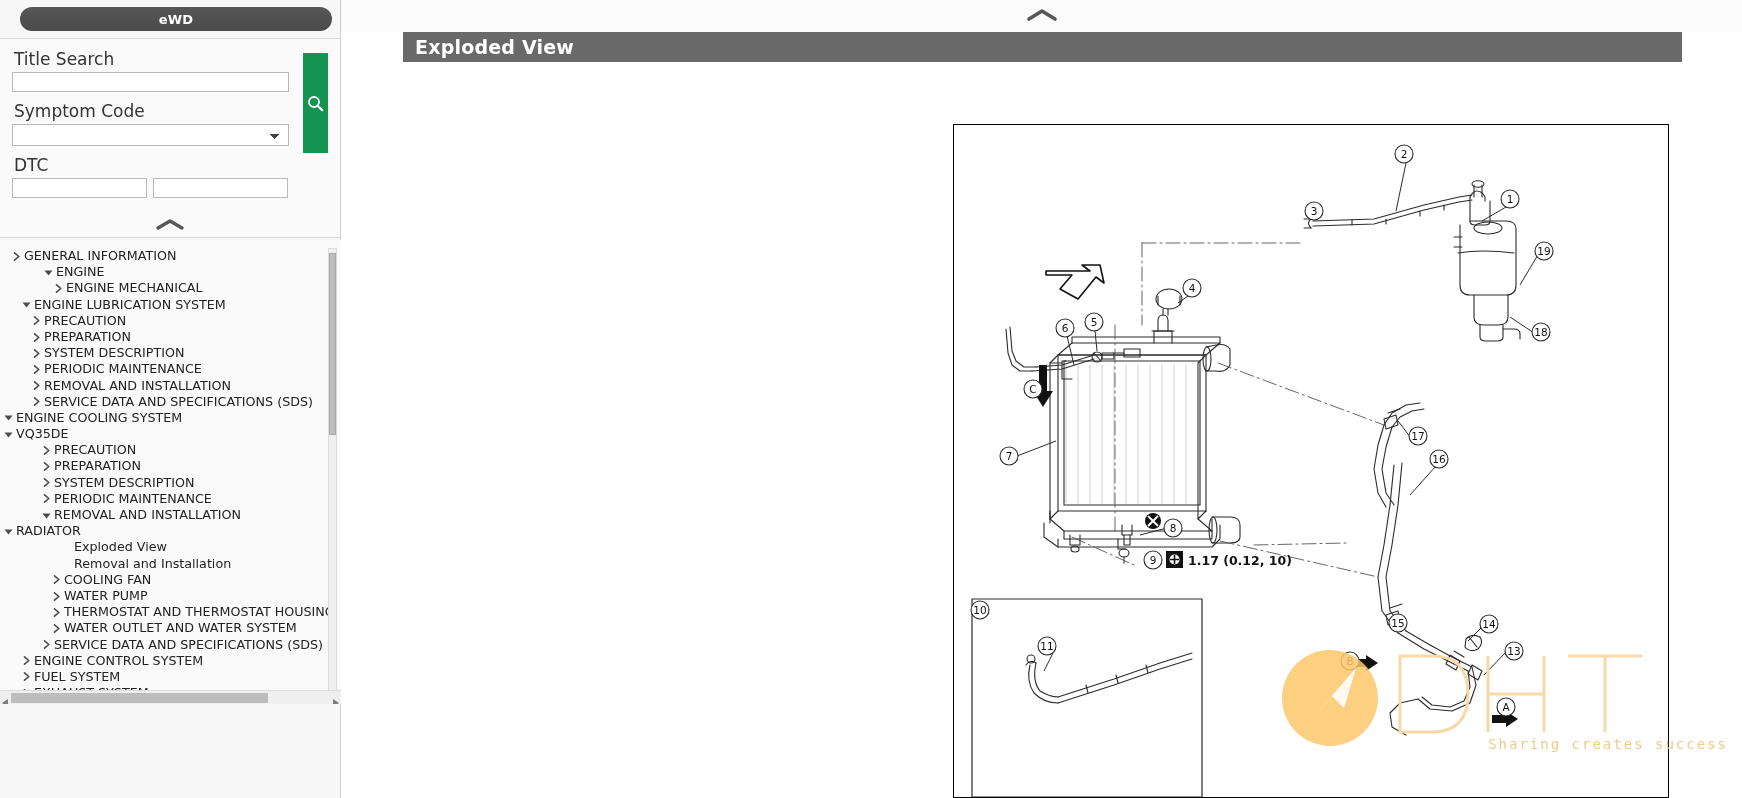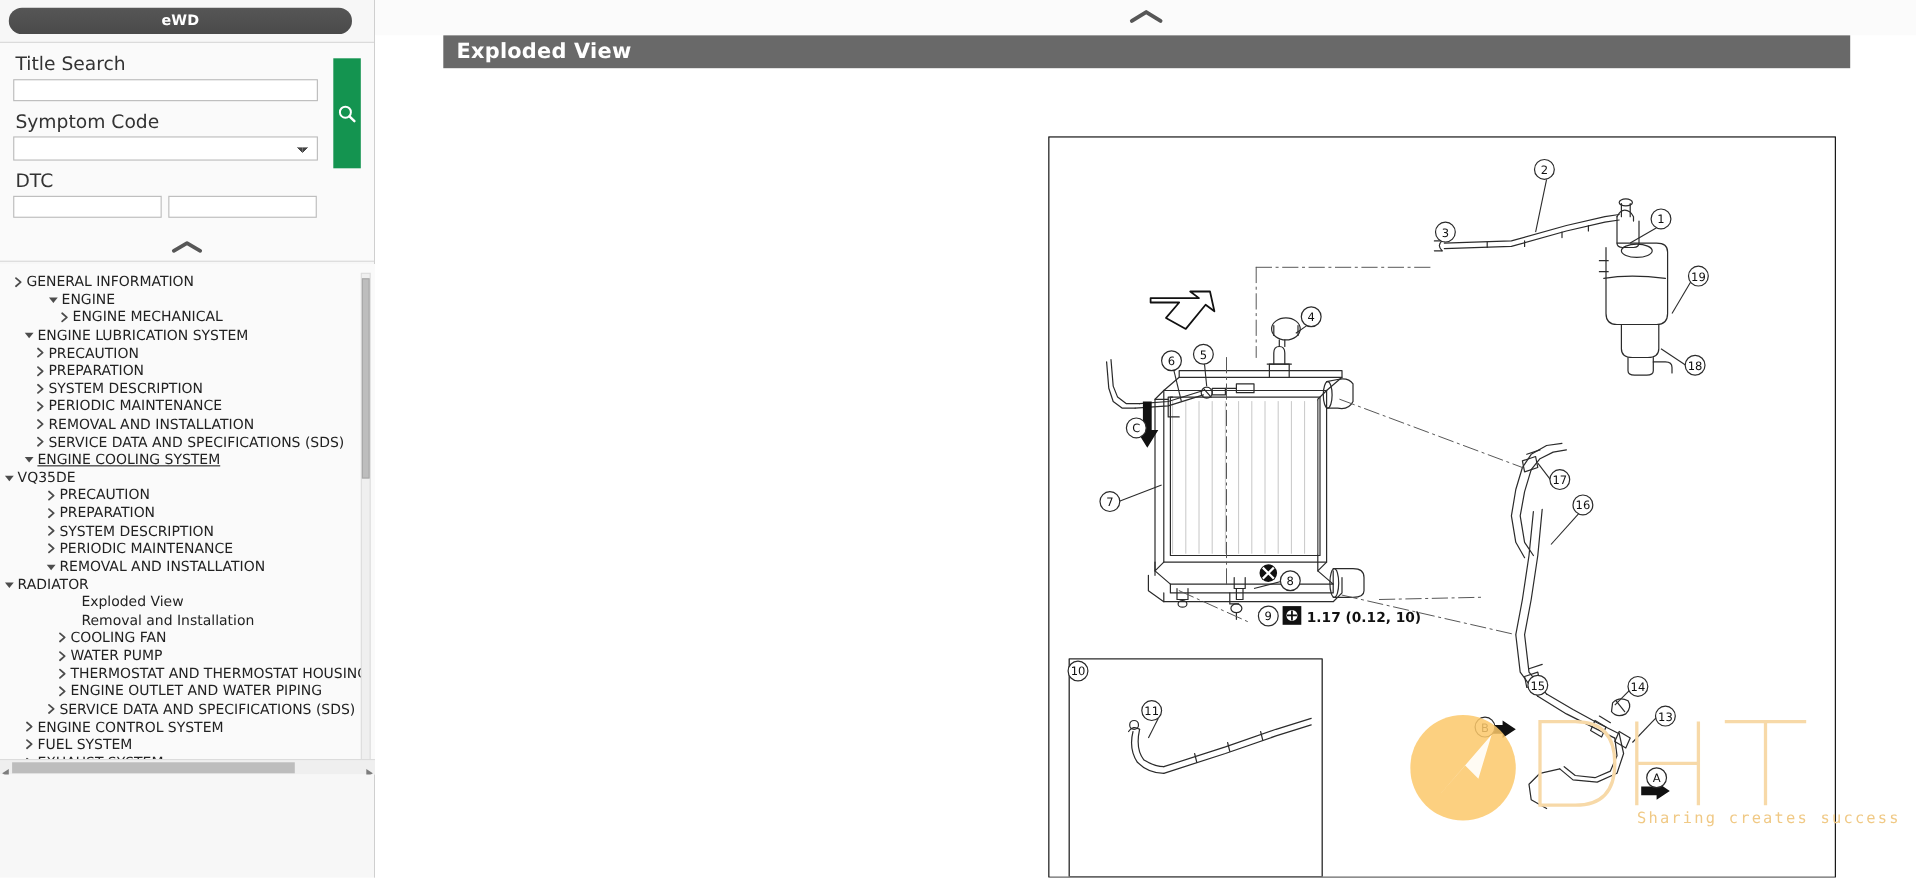--- a/index.html
+++ b/index.html
@@ -15,21 +15,21 @@
   
   #sidebar {
     width: 341px; height: 798px;
     background: #f7f7f7;
     border-right: 1px solid #cfcfcf;
     position: relative;
     flex: 0 0 341px;
   }
   .ewd-bar-wrap {
     height: 38px; background: #f7f7f7;
-    display: flex; align-items: center; justify-content: flex-start;
+    display: flex; align-items: center; justify-content: flex-end;
     padding: 0 8px;
   }
   .ewd-bar {
     width: 312px; height: 24px;
     background: linear-gradient(#565656, #4a4a4a);
     border-radius: 13px;
     color: #ffffff; font-size: 13px; font-weight: bold;
     display: flex; align-items: center; justify-content: center;
     letter-spacing: .2px;
   }
@@ -285,21 +285,21 @@
             <span class="lbl">REMOVAL AND INSTALLATION</span>
           </div>
           <div class="node" style="padding-left: 28px;">
             <span class="tw">
               <svg width="11" height="11" viewBox="0 0 11 11">
                 <polyline points="3.5,1.8 7.8,5.5 3.5,9.2" fill="none" stroke="#4c4c4c" stroke-width="1.6" stroke-linecap="round" stroke-linejoin="round"></polyline>
               </svg>
             </span>
             <span class="lbl">SERVICE DATA AND SPECIFICATIONS (SDS)</span>
           </div>
-          <div class="node" style="padding-left: 18px; text-decoration: underline;">
+          <div class="node" style="">
             <span class="tw">
               <svg width="11" height="11" viewBox="0 0 11 11">
                 <polygon points="1.5,3.5 9.5,3.5 5.5,8.5" fill="#4c4c4c"></polygon>
               </svg>
             </span>
             <span class="lbl">ENGINE COOLING SYSTEM</span>
           </div>
           <div class="node" style="">
             <span class="tw">
               <svg width="11" height="11" viewBox="0 0 11 11">
@@ -387,21 +387,21 @@
               </svg>
             </span>
             <span class="lbl">THERMOSTAT AND THERMOSTAT HOUSING</span>
           </div>
           <div class="node" style="padding-left: 48px;">
             <span class="tw">
               <svg width="11" height="11" viewBox="0 0 11 11">
                 <polyline points="3.5,1.8 7.8,5.5 3.5,9.2" fill="none" stroke="#4c4c4c" stroke-width="1.6" stroke-linecap="round" stroke-linejoin="round"></polyline>
               </svg>
             </span>
-            <span class="lbl">ENGINE OUTLET AND WATER PIPING</span>
+            <span class="lbl">WATER OUTLET AND WATER SYSTEM</span>
           </div>
           <div class="node" style="padding-left: 38px;">
             <span class="tw">
               <svg width="11" height="11" viewBox="0 0 11 11">
                 <polyline points="3.5,1.8 7.8,5.5 3.5,9.2" fill="none" stroke="#4c4c4c" stroke-width="1.6" stroke-linecap="round" stroke-linejoin="round"></polyline>
               </svg>
             </span>
             <span class="lbl">SERVICE DATA AND SPECIFICATIONS (SDS)</span>
           </div>
           <div class="node" style="padding-left: 18px;">

